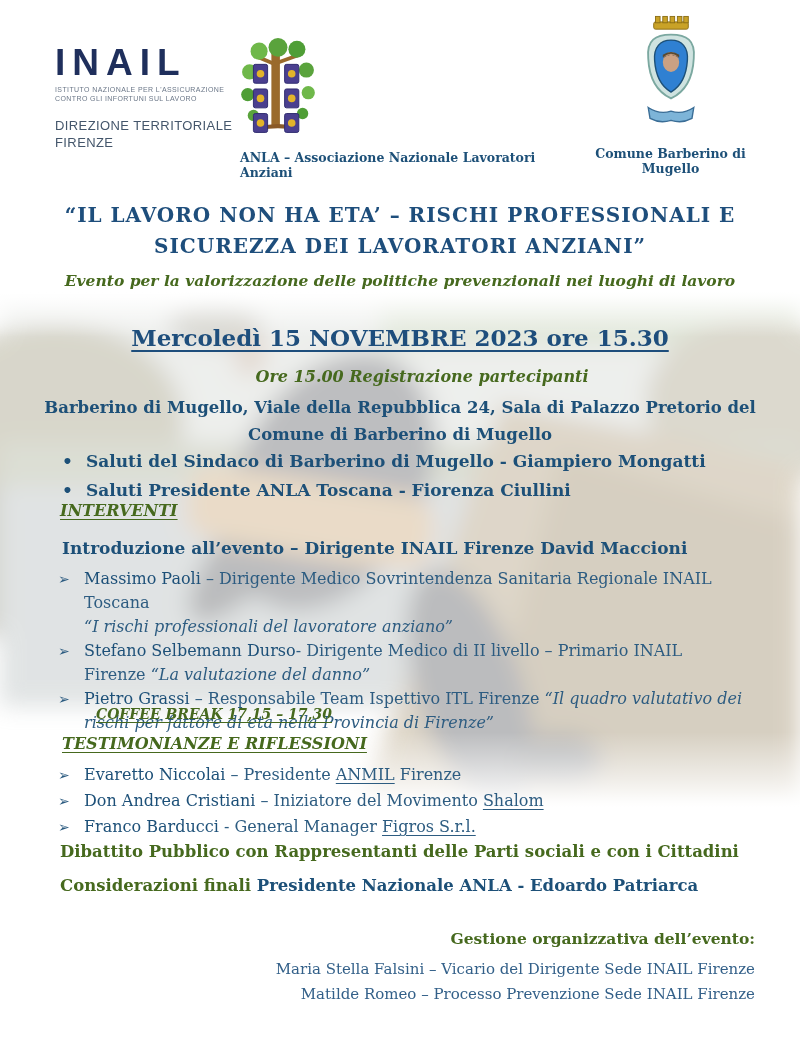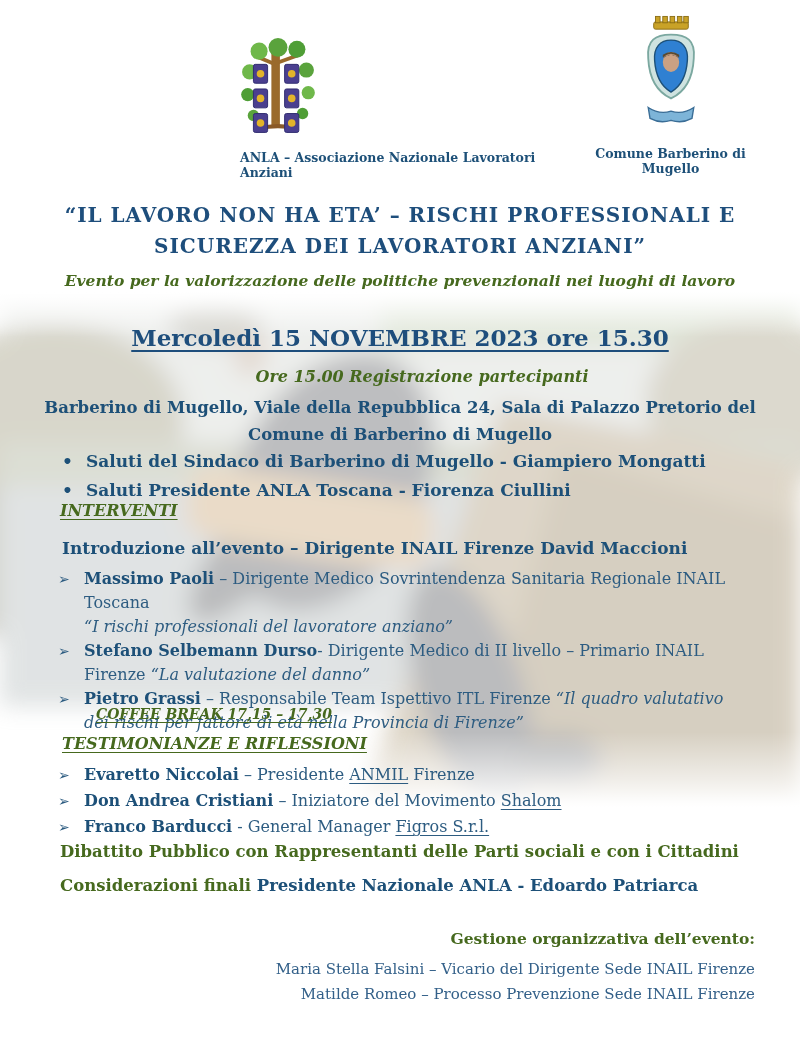--- a/index.html
+++ b/index.html
@@ -49,21 +49,21 @@
   .green-h{font-size:16px;font-weight:bold;font-style:italic;color:#46691e;}
   .green-h span{text-decoration:underline;text-underline-offset:3px;}
   .interventi-h{top:501px;left:60px;}
   .intro{top:538px;left:62px;right:30px;font-size:17px;font-weight:bold;color:#1d5078;}
 
   
   .arrow-list{font-size:16px;color:#2d5c81;line-height:24px;}
   .arrows-1{top:567px;left:58px;right:52px;}
   .arrow-item{position:relative;padding-left:26px;}
   .arrow-item .marker{position:absolute;left:0;top:0;font-size:14px;color:#2d5c81;}
-  .arrow-item .name{font-weight:bold;color:#1d5078;}
+  .arrow-item .name{font-weight:normal;color:#1d5078;}
   .arrow-item .quote{font-style:italic;}
   .q-block{display:block;}
 
   .coffee{top:706px;left:60px;font-size:14px;margin-left:36px;}
   .testim-h{top:734px;left:62px;}
   .arrows-2{top:762px;left:58px;right:52px;line-height:26px;}
   .arrows-2 .link{text-decoration:underline;text-underline-offset:3px;}
 
   .dibattito{top:842px;left:60px;right:30px;font-size:16.5px;font-weight:bold;color:#46691e;}
   .consider{top:876px;left:60px;right:30px;font-size:16.5px;font-weight:bold;}
@@ -112,20 +112,28 @@
         <ellipse cx="250" cy="260" rx="35" ry="90" fill="#3a3c42" transform="rotate(40 250 260)"></ellipse>
         <rect x="185" y="190" width="250" height="72" rx="25" fill="#c2995e" transform="rotate(9 310 225)"></rect>
         <ellipse cx="470" cy="400" rx="55" ry="130" fill="#3a3c42" transform="rotate(-18 470 400)"></ellipse>
         <ellipse cx="560" cy="470" rx="45" ry="30" fill="#2e3034"></ellipse>
       </g>
       <rect x="0" y="0" width="800" height="45" fill="url(#fadeTop)"></rect>
       <rect x="0" y="440" width="800" height="75" fill="url(#fadeBottom)"></rect>
     </svg>
   </div>
 
+  <div class="inail-block">
+    <div class="inail-word">INAIL</div>
+    <div class="inail-sub">ISTITUTO NAZIONALE PER L'ASSICURAZIONE CONTRO GLI INFORTUNI SUL LAVORO</div>
+    <div class="inail-dir">
+      <div>DIREZIONE TERRITORIALE</div>
+      <div>FIRENZE</div>
+    </div>
+  </div>
 
   <div class="anla-col">
     <svg width="76" height="104" viewBox="0 0 80 110">
       <rect x="33" y="18" width="9" height="78" fill="#9a6a2c"></rect>
       <path d="M20 96 Q40 90 60 96 L60 100 Q40 95 20 100 Z" fill="#8a5a28"></path>
       <line x1="37" y1="30" x2="18" y2="22" stroke="#9a6a2c" stroke-width="4"></line>
       <line x1="40" y1="28" x2="62" y2="20" stroke="#9a6a2c" stroke-width="4"></line>
       <circle cx="40" cy="12" r="10" fill="#5aa33c"></circle>
       <circle cx="20" cy="16" r="9" fill="#6fb84a"></circle>
       <circle cx="60" cy="14" r="9" fill="#4f9e36"></circle>

